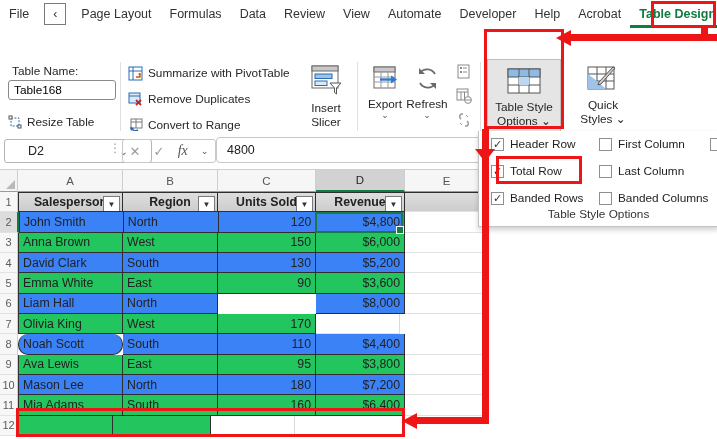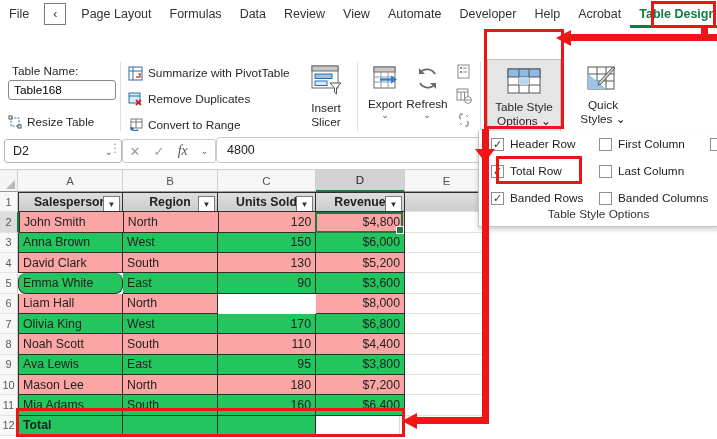--- a/index.html
+++ b/index.html
@@ -21,21 +21,21 @@
   .ribbon-item{position:absolute;display:flex;align-items:center;gap:5px;height:20px;}
   .bigbtn{position:absolute;top:33px;display:flex;flex-direction:column;align-items:center;
           text-align:center;line-height:14px;color:#262626;}
   .chev{font-size:9px;color:#555;line-height:8px;}
   .tname-input{position:absolute;left:8px;top:52px;width:96px;height:18px;border:1px solid #8a8a8a;
                border-radius:3px;font-size:11.8px;padding:0 5px;font-family:"Liberation Sans",sans-serif;}
   
   .fbar{position:absolute;left:0;top:131px;width:717px;height:38px;background:#fff;
         border-bottom:1px solid #cfcfcf;}
   .namebox{position:absolute;left:4px;top:8px;width:100px;height:22px;border:1px solid #b5b5b5;
-           border-radius:3px;display:flex;align-items:center;font-size:12.5px;padding:0 8px;color:#222;}
+           border-radius:3px;display:flex;align-items:center;font-size:12.5px;padding:0 23px;color:#222;}
   .namebox .nb-chev{margin-left:auto;color:#666;font-size:10px;}
   .fxgroup{position:absolute;left:122px;top:8px;width:92px;height:22px;border:1px solid #c9c9c9;
            border-radius:3px;display:flex;align-items:center;justify-content:space-around;color:#9a9a9a;font-size:13px;}
   .fxgroup .fx{font-family:"Liberation Serif",serif;font-style:italic;color:#555;font-size:14px;}
   .dots{position:absolute;left:109px;top:10px;color:#999;font-size:12px;}
   .finput{position:absolute;left:216px;top:6px;width:260px;height:24px;border:1px solid #c9c9c9;
           border-radius:4px;display:flex;align-items:center;padding:0 10px;font-size:12.5px;color:#222;}
   
   .grid{position:absolute;left:0;top:170px;width:489px;height:269px;background:#fff;}
   .colhead{display:flex;height:22px;font-size:11.5px;color:#555;}
@@ -47,21 +47,21 @@
   .ch.sel{background:#d2d2d2;border-bottom:2px solid #107C41;color:#262626;}
   .row{display:flex;height:20.33px;font-size:12.3px;}
   .gut{width:17px;background:#f7f7f7;border-right:1px solid #cfcfcf;border-bottom:1px solid #e2e2e2;
        color:#5a5a5a;font-size:11px;display:flex;align-items:center;justify-content:center;}
   .gut.hl{background:#dcdcdc;border-right:2px solid #107C41;}
   .cell{display:flex;align-items:center;padding:0 4px;border-right:1px solid #2f2f2f;
         border-bottom:1px solid #2f2f2f;box-sizing:border-box;background:#22c55e;overflow:hidden;white-space:nowrap;}
   .cell.first{border-left:1px solid #2f2f2f;}
   .cell.num{justify-content:flex-end;}
   .cell.e{border-right:1px solid #d9d9d9;border-bottom:1px solid #e2e2e2;background:#fff;}
-  .row.banded .cell:not(.e){background:#fca5a5;}
+  .row.banded .cell:not(.e){background:#3b82f6;}
   .row.thead .cell{background:linear-gradient(#dedede,#cdcdcd);font-weight:700;justify-content:center;
                    position:relative;border-top:1px solid #2f2f2f;}
   .row.total .cell{font-weight:700;}
   .filterbtn{position:absolute;right:2px;top:2.5px;width:15px;height:15px;background:#fff;
              border:1px solid #7a7a7a;font-size:8px;color:#333;display:flex;align-items:center;justify-content:center;}
   .selbox{position:absolute;left:315px;top:212px;width:88px;height:21px;border:2px solid #1a7a44;box-sizing:border-box;z-index:5;}
   .fillhandle{position:absolute;right:-3px;bottom:-3px;width:6px;height:6px;background:#1a7a44;border:1px solid #fff;}
   
   .panel{position:absolute;left:478px;top:131px;width:239px;height:95px;background:#fff;
          border:1px solid #c3c3c3;border-top:none;box-shadow:0 3px 5px rgba(0,0,0,.18);z-index:8;font-size:11.8px;color:#222;}
@@ -331,45 +331,44 @@
       <div class="row banded">
         <div class="gut">4</div>
         <div class="cell first" style="width: 105px;">David Clark</div>
         <div class="cell" style="width: 95px;">South</div>
         <div class="cell num" style="width: 98px;">130</div>
         <div class="cell num" style="width: 89px;">$5,200</div>
         <div class="cell e" style="width: 84px;"></div>
       </div>
       <div class="row ">
         <div class="gut">5</div>
-        <div class="cell first" style="width: 105px; border-radius: 8px;">Emma White</div>
+        <div class="cell first" style="width: 105px;">Emma White</div>
         <div class="cell" style="width: 95px;">East</div>
         <div class="cell num" style="width: 98px;">90</div>
         <div class="cell num" style="width: 89px;">$3,600</div>
         <div class="cell e" style="width: 84px;"></div>
       </div>
       <div class="row banded">
         <div class="gut">6</div>
         <div class="cell first" style="width: 105px;">Liam Hall</div>
         <div class="cell" style="width: 95px;">North</div>
         <div class="cell num" style="width: 98px; margin-top: 47px;">200</div>
         <div class="cell num" style="width: 89px;">$8,000</div>
         <div class="cell e" style="width: 84px;"></div>
       </div>
       <div class="row ">
         <div class="gut">7</div>
         <div class="cell first" style="width: 105px;">Olivia King</div>
         <div class="cell" style="width: 95px;">West</div>
         <div class="cell num" style="width: 98px;">170</div>
-        <div class="cell num" style="width: 89px;">$6,800</div>
         <div class="cell e" style="width: 84px;"></div>
       </div>
       <div class="row banded">
         <div class="gut">8</div>
-        <div class="cell first" style="width: 105px;">Noah Scott</div>
+        <div class="cell first" style="width: 105px; border-radius: 10px;">Noah Scott</div>
         <div class="cell" style="width: 95px;">South</div>
         <div class="cell num" style="width: 98px;">110</div>
         <div class="cell num" style="width: 89px; text-align: center;">$4,400</div>
         <div class="cell e" style="width: 84px;"></div>
       </div>
       <div class="row ">
         <div class="gut">9</div>
         <div class="cell first" style="width: 105px;">Ava Lewis</div>
         <div class="cell" style="width: 95px;">East</div>
         <div class="cell num" style="width: 98px;">95</div>
@@ -387,21 +386,20 @@
       <div class="row ">
         <div class="gut">11</div>
         <div class="cell first" style="width: 105px;">Mia Adams</div>
         <div class="cell" style="width: 95px;">South</div>
         <div class="cell num" style="width: 98px;">160</div>
         <div class="cell num" style="width: 89px;">$6,400</div>
         <div class="cell e" style="width: 84px;"></div>
       </div>
       <div class="row total">
         <div class="gut">12</div>
-        <div class="cell first" style="width: 105px;">Total</div>
         <div class="cell" style="width: 95px;"></div>
         <div class="cell num" style="width: 98px;"></div>
         <div class="cell e" style="width: 84px;"></div>
       </div>
     </div>
 </div>
 <div class="selbox">
   <div class="fillhandle"></div>
 </div>
 

